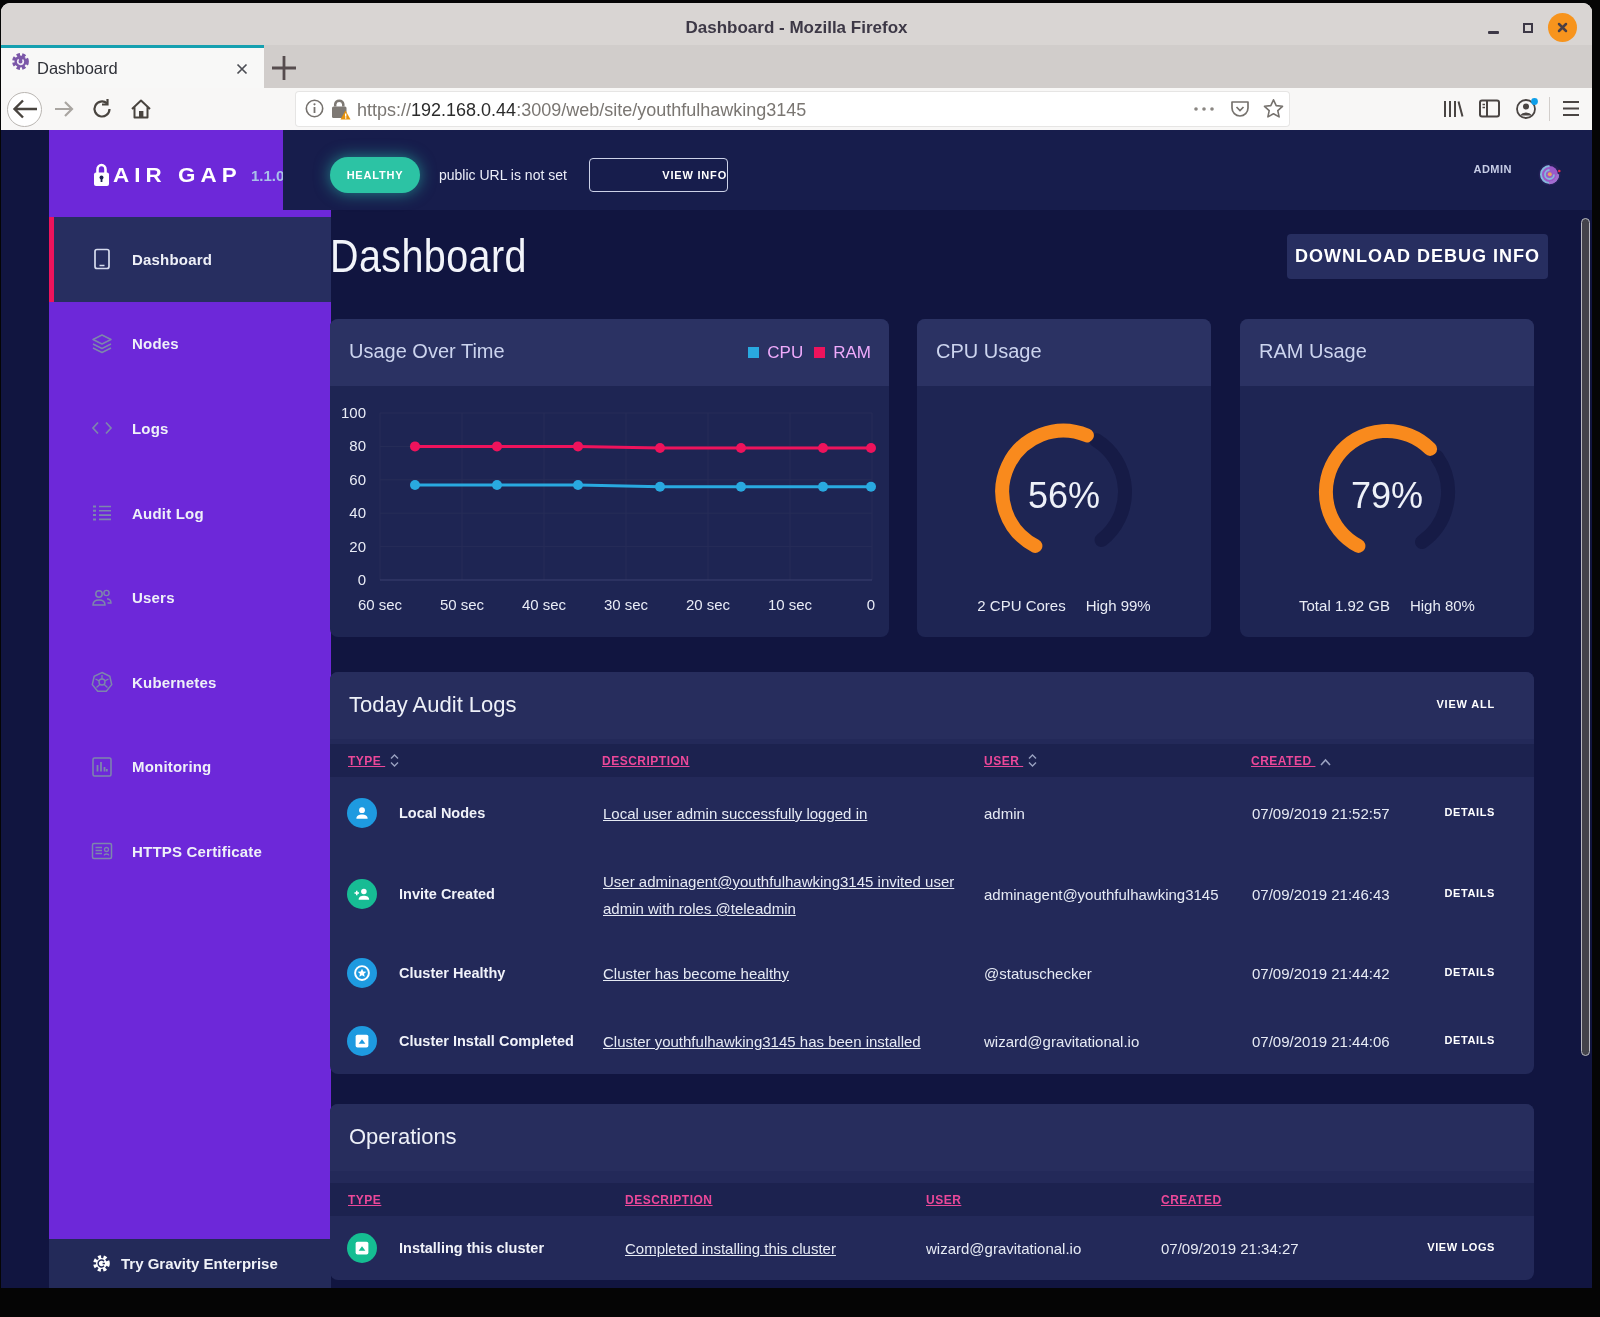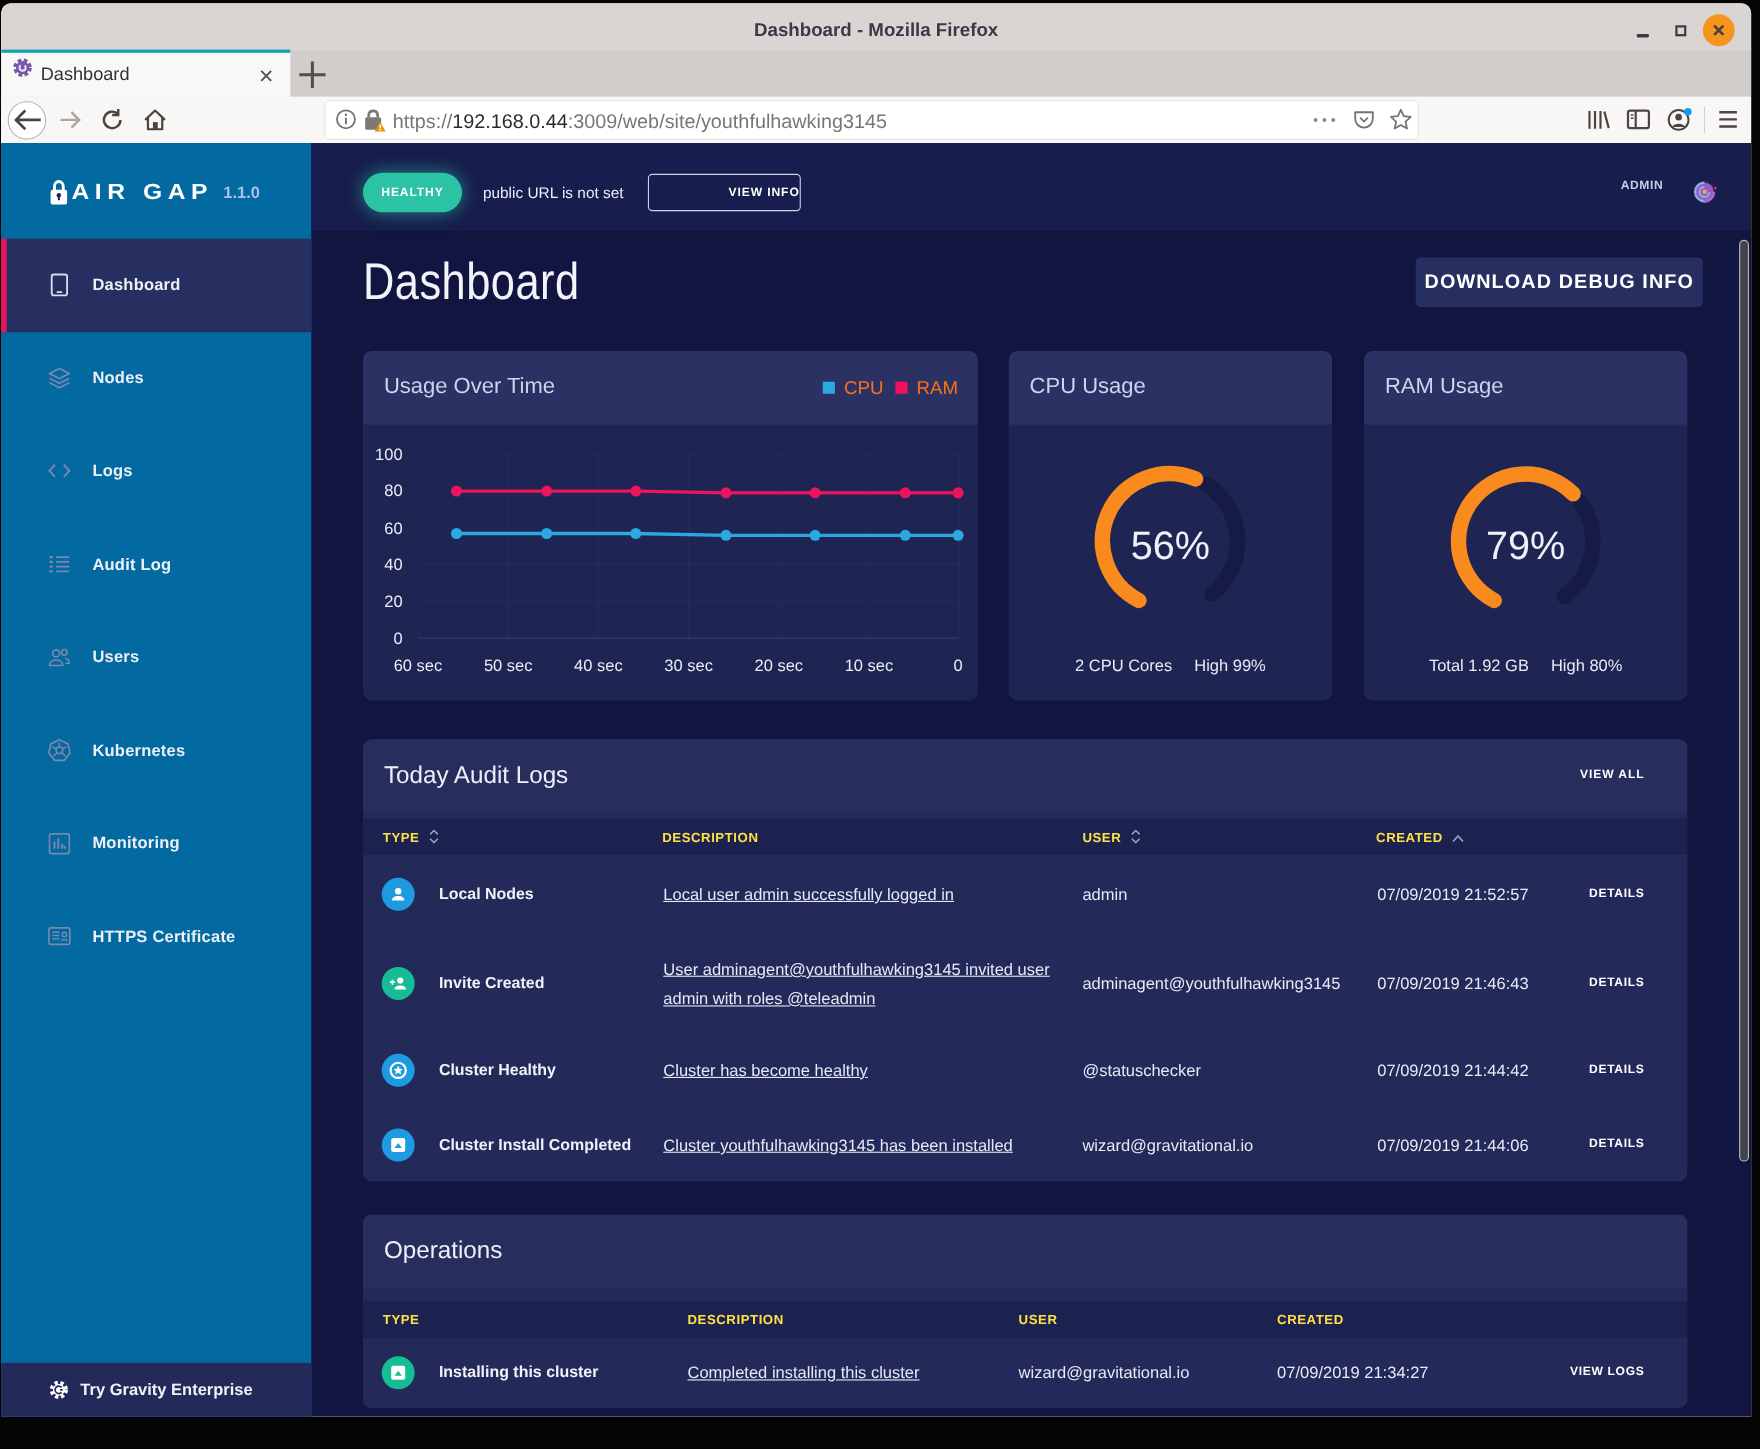--- a/index.html
+++ b/index.html
@@ -22,21 +22,21 @@
 .newtab{position:absolute;left:270px;top:10px;width:26px;height:26px;}
 
 .toolbar{position:relative;height:42px;background:#f8f7f6;}
 .backbtn{position:absolute;left:6px;top:4px;width:35px;height:35px;border-radius:50%;background:#fff;border:1px solid #b9b5b1;}
 .urlbar{position:absolute;left:295px;top:4px;width:993px;height:34px;background:#ffffff;border-radius:3px;box-shadow:0 0 0 1px rgba(0,0,0,0.07);}
 .urltext{position:absolute;left:61px;top:8px;font-size:18px;color:#7a7672;white-space:nowrap;}
 .urltext b{color:#2b2b2b;font-weight:normal;}
 .tbicon{position:absolute;top:0;}
 
 .app{position:relative;height:1158px;background:#111540;display:flex;}
-.sidebar{position:relative;width:282px;height:1158px;background:#0369a1;flex:none;}
+.sidebar{position:relative;width:282px;height:1158px;background:#6d28d9;flex:none;margin-left:48px;}
 .logo{position:absolute;left:0;top:0;width:282px;height:86px;}
 .menu{position:absolute;left:0;top:87px;width:282px;}
 .mitem{position:relative;height:84.6px;display:flex;align-items:center;}
 .mitem .micon{position:absolute;left:42px;width:22px;height:22px;}
 .mitem .mtext{position:absolute;left:83px;font-size:15px;font-weight:bold;color:#eef0f8;letter-spacing:0.2px;}
 .mitem.active{background:#272e60;}
 .mitem.active::before{content:"";position:absolute;left:0;top:0;width:5px;height:100%;background:#ee135c;}
 .tryent{position:absolute;left:0;top:1109px;width:282px;height:49px;background:#232a59;}
 .tryent .mtext{position:absolute;left:72px;top:16px;font-size:15px;font-weight:bold;color:#f0f2f8;}
 .main{position:static;flex:1;height:1158px;}
@@ -49,33 +49,33 @@
 .avatar{position:absolute;right:29px;top:31px;width:27px;height:27px;border-radius:50%;}
 
 .heading{position:absolute;left:329px;top:98px;font-size:47px;color:#f2f4fa;font-weight:normal;letter-spacing:0.5px;transform:scaleX(0.84);transform-origin:left top;}
 .dlbtn{position:absolute;left:1286px;top:104px;width:261px;height:45px;background:#272e60;border-radius:4px;text-align:center;line-height:45px;font-size:18px;font-weight:bold;color:#fff;letter-spacing:1px;}
 .card{position:absolute;border-radius:8px;overflow:hidden;background:#1e2553;}
 .cardhead{position:relative;height:67px;background:#2b3263;}
 .cardhead .ctitle{position:absolute;left:19px;top:21px;font-size:20px;color:#ccd4ee;}
 #usagecard{left:329px;top:189px;width:559px;height:318px;}
 #cpucard{left:916px;top:189px;width:294px;height:318px;}
 #ramcard{left:1239px;top:189px;width:294px;height:318px;}
-.legend{position:absolute;right:18px;top:24px;font-size:17px;color:#f97316;padding-left:32px;}
+.legend{position:absolute;right:18px;top:24px;font-size:17px;color:#f0abfc;padding-left:32px;}
 .lsq{display:inline-block;width:11px;height:11px;margin-right:8px;}
 .gaugesvg{position:absolute;left:47px;top:91px;}
 .gpct2{position:absolute;left:0;width:100%;top:156px;text-align:center;font-size:36px;color:#eef1f8;}
 .glabels{position:absolute;left:0;width:100%;top:278px;text-align:center;font-size:15px;color:#e8ebf5;}
 .glabels span{margin:0 10px;}
 
 #auditcard{left:329px;top:542px;width:1204px;height:402px;background:#232959;}
 #opscard{left:329px;top:974px;width:1204px;height:176px;background:#232959;}
 .bightitle{position:absolute;left:19px;top:20px;font-size:22px;color:#edf0f8;}
 .viewall{position:absolute;right:39px;top:26px;font-size:11px;font-weight:bold;color:#fff;letter-spacing:0.8px;}
 .thead{position:absolute;left:0;width:1204px;height:33px;background:#1c224f;}
-.th{position:absolute;top:10px;font-size:12px;font-weight:bold;color:#fde047;letter-spacing:0.5px;}
+.th{position:absolute;top:10px;font-size:12px;font-weight:bold;color:#ec4899;letter-spacing:0.5px;text-decoration:underline;}
 .trow{position:absolute;left:0;width:1204px;}
 .ticon{position:absolute;left:17px;width:30px;height:30px;border-radius:50%;}
 .tname{position:absolute;left:69px;font-size:14.5px;font-weight:bold;color:#f0f2f9;}
 .tdesc{position:absolute;left:273px;font-size:15px;color:#e6eaf4;text-decoration:underline;}
 .tuser{position:absolute;font-size:15px;color:#e6eaf4;}
 .tdate{position:absolute;left:922px;font-size:15px;color:#e6eaf4;}
 .taction{position:absolute;right:39px;font-size:11px;font-weight:bold;color:#fff;letter-spacing:0.6px;}
 
 .scrollthumb{position:absolute;left:1580px;top:88px;width:9px;height:838px;border:1.5px solid #b9bac1;border-radius:5px;background:#43434b;}
 .bigtitlebar{position:relative;height:67px;background:#272d5d;}

